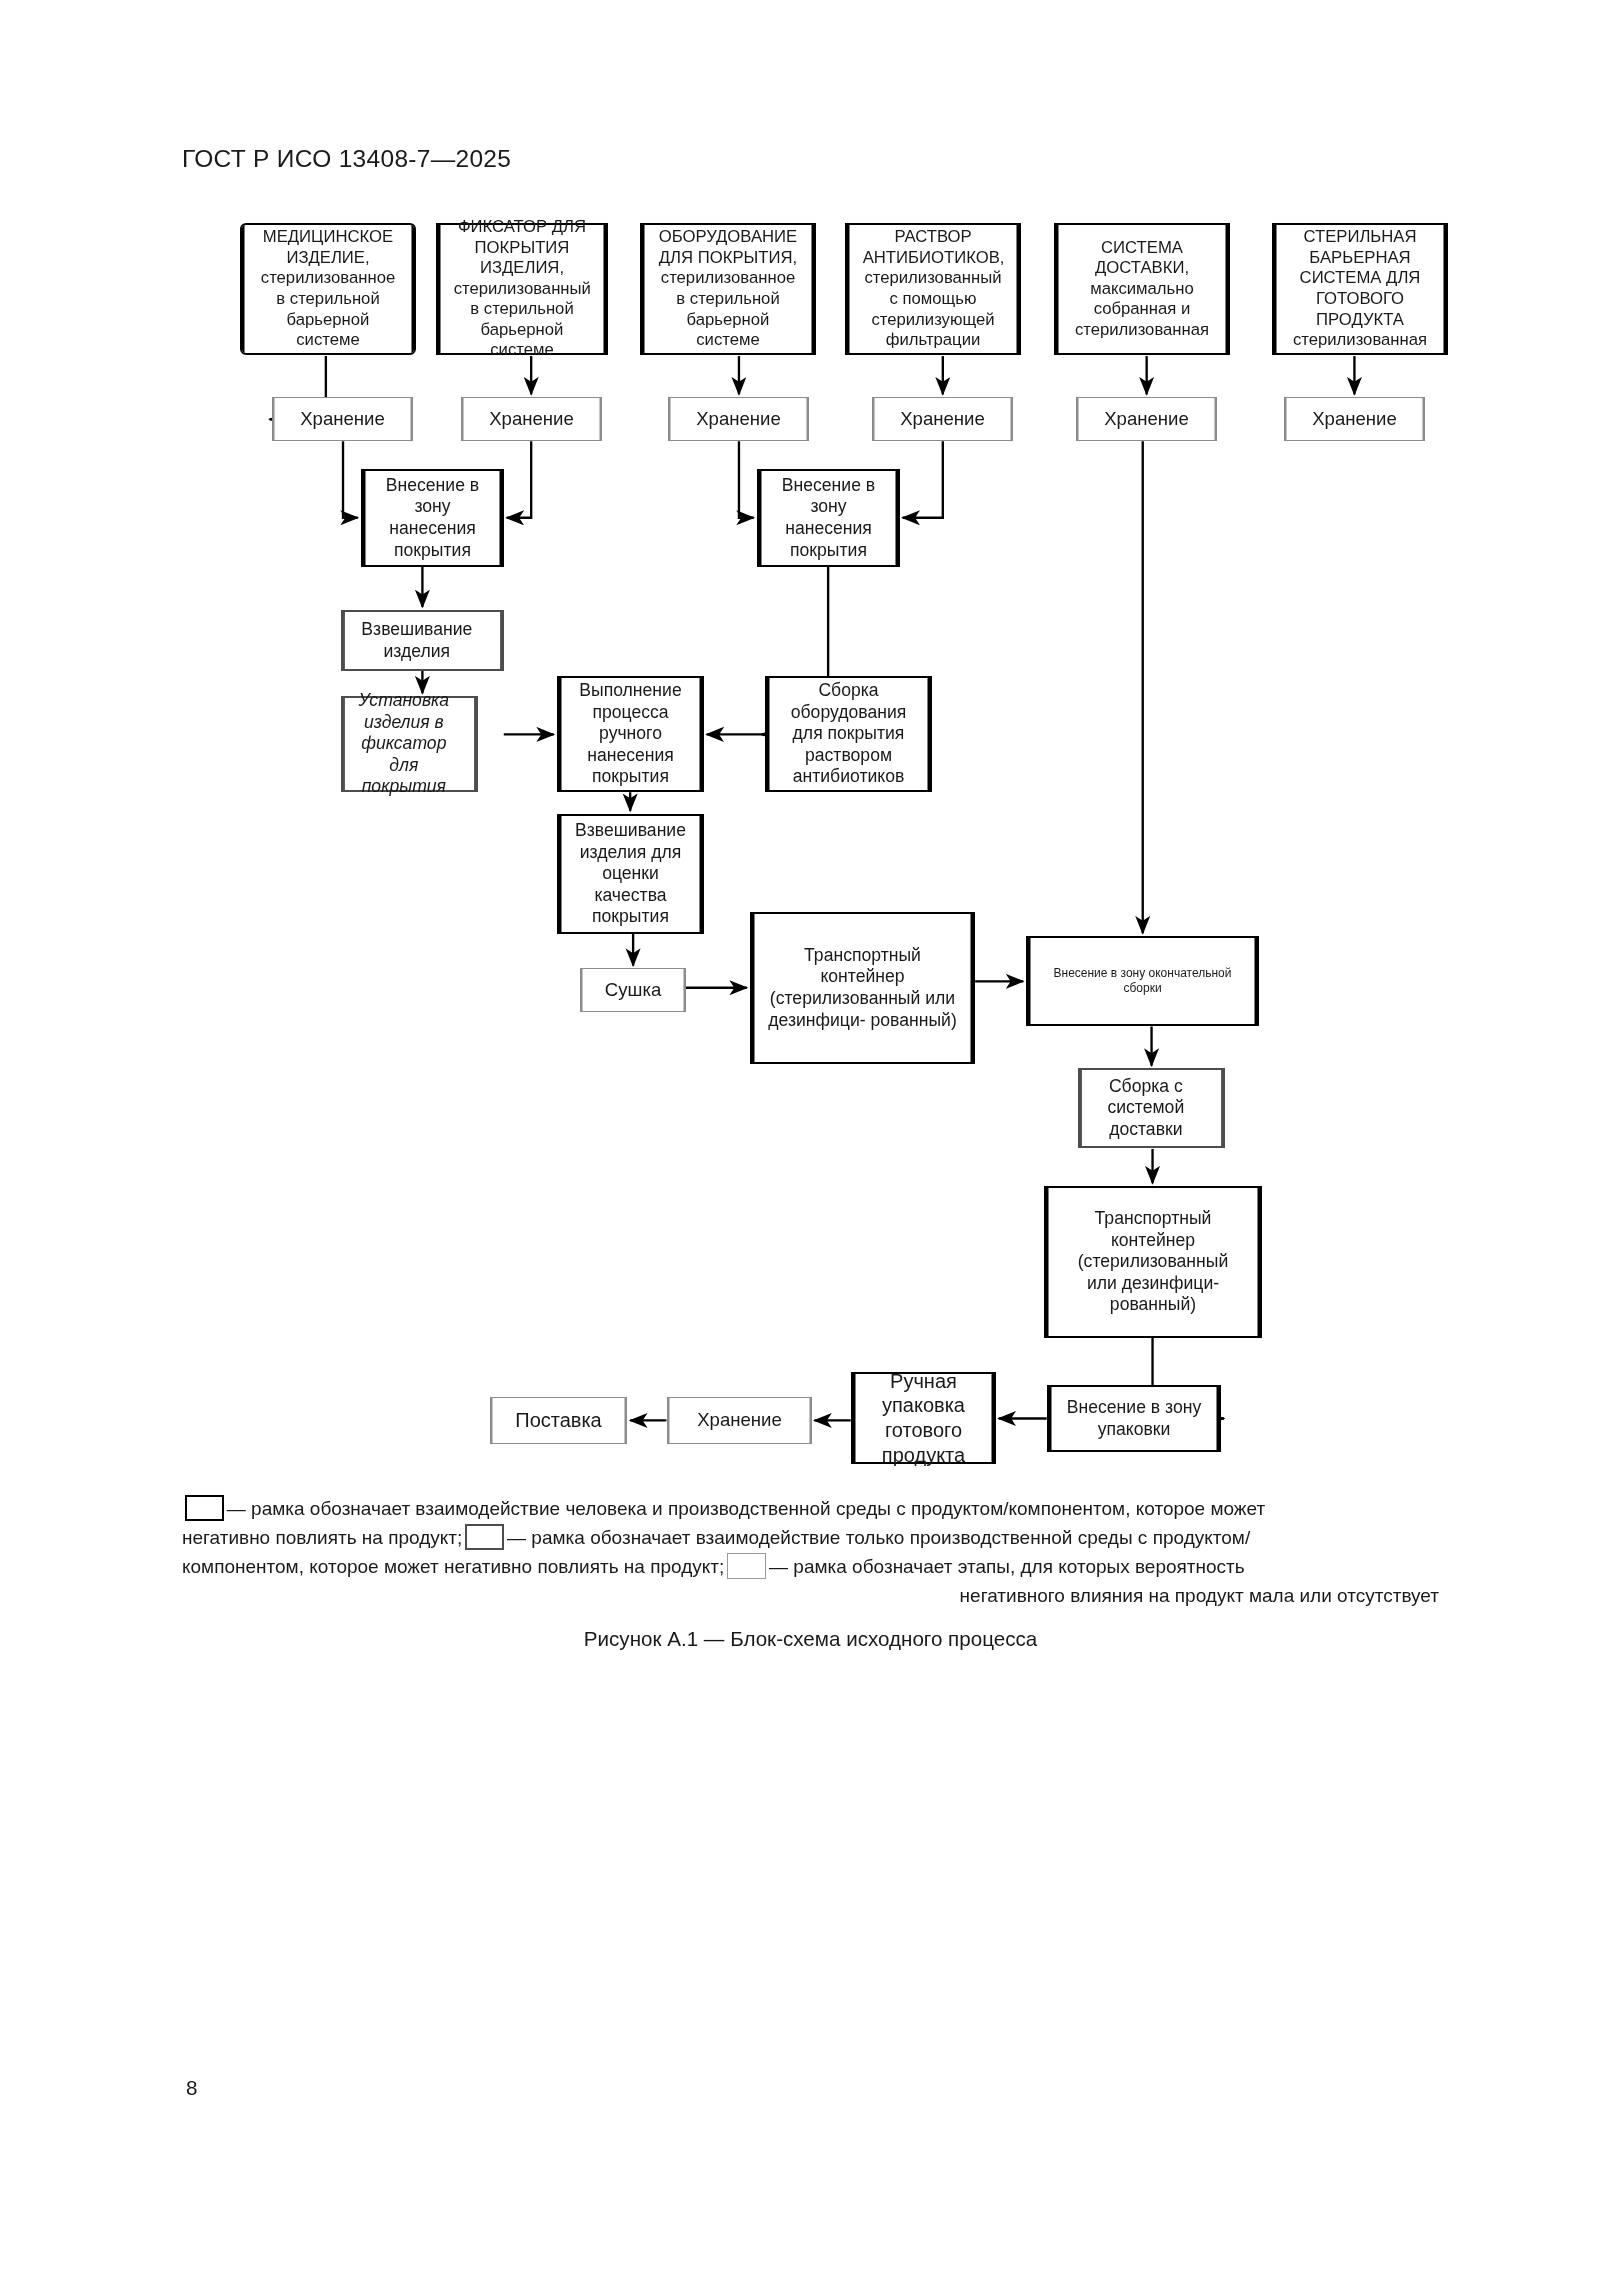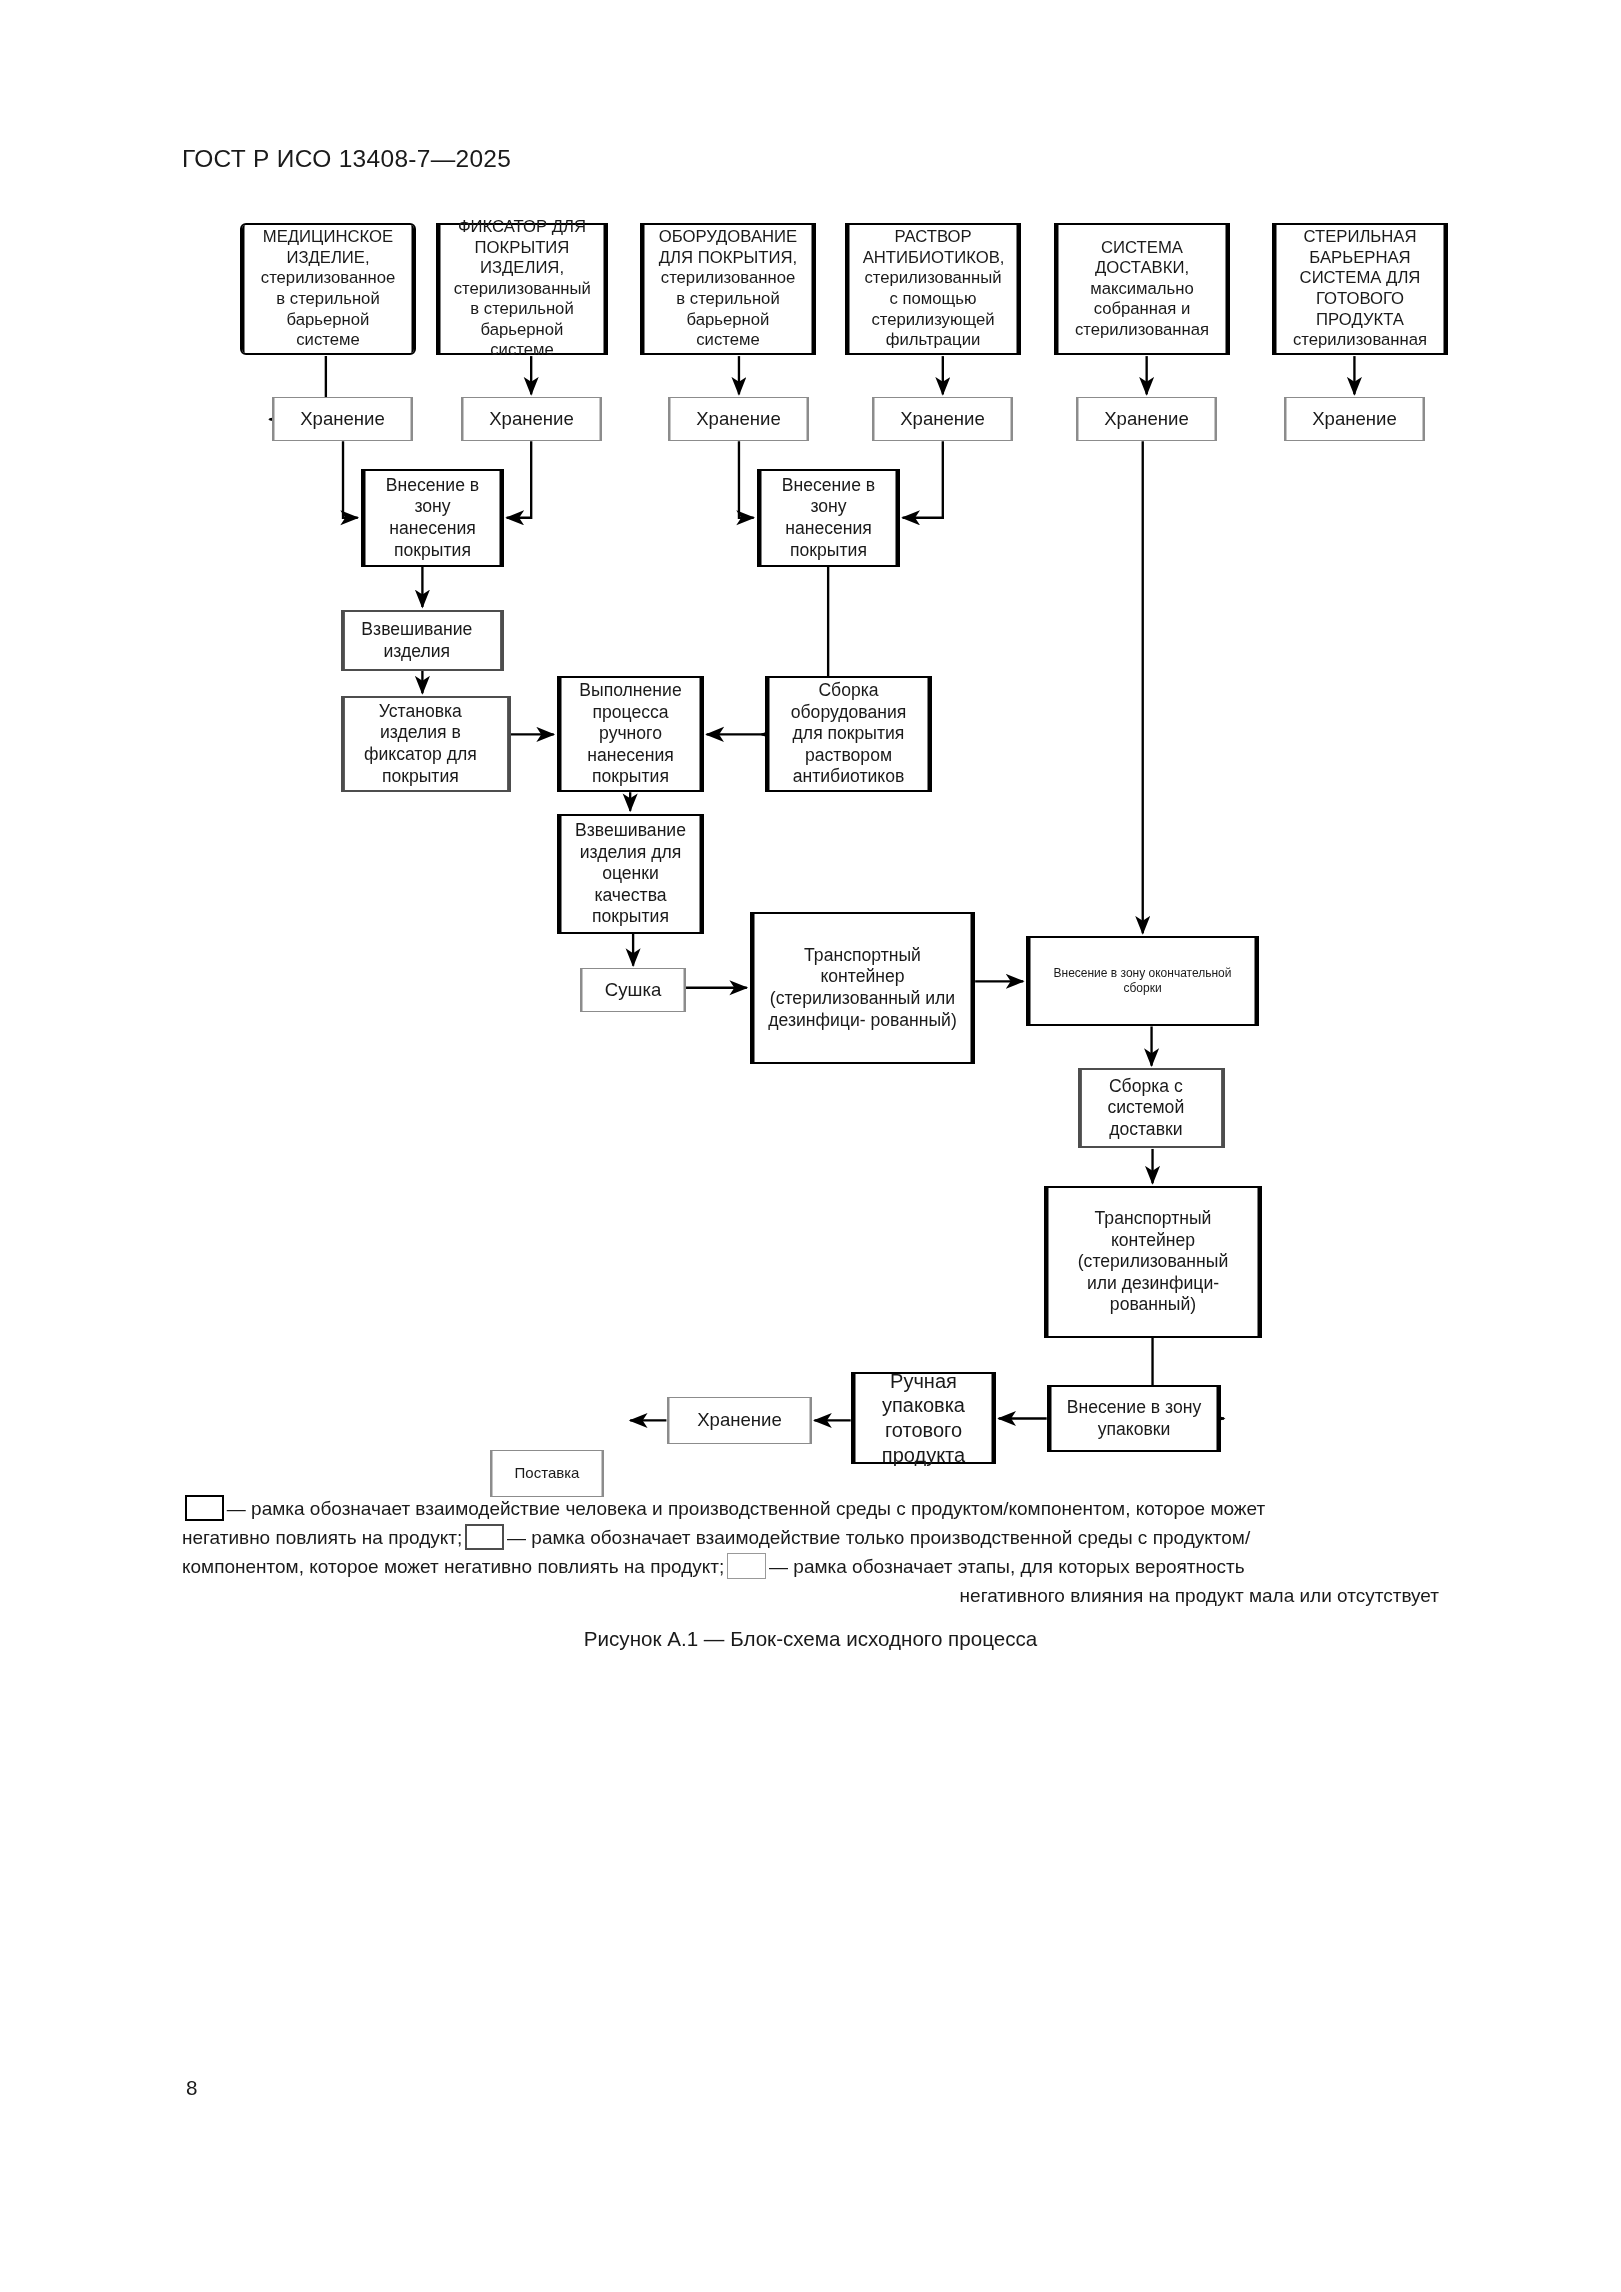--- a/index.html
+++ b/index.html
@@ -200,21 +200,21 @@
     </div>
     <div class="node style-a" style="left: 361px; top: 469px; width: 143px; height: 98px; font-size: 17.6px;">
       <span>Внесение в зону нанесения покрытия</span>
     </div>
     <div class="node style-a" style="left: 757px; top: 469px; width: 143px; height: 98px; font-size: 17.6px;">
       <span>Внесение в зону нанесения покрытия</span>
     </div>
     <div class="node style-b" style="left: 341px; top: 610px; width: 163px; height: 61px; font-size: 17.6px;">
       <span>Взвешивание изделия</span>
     </div>
-    <div class="node style-b" style="left: 341px; top: 696px; width: 170px; height: 96px; font-size: 17.6px;">
+    <div class="node style-b" style="left: 341px; top: 696px; width: 137px; height: 96px; font-size: 17.6px; font-style: italic;">
       <span>Установка изделия в фиксатор для покрытия</span>
     </div>
     <div class="node style-a" style="left: 557px; top: 676px; width: 147px; height: 116px; font-size: 17.6px;">
       <span>Выполнение процесса ручного нанесения покрытия</span>
     </div>
     <div class="node style-a" style="left: 765px; top: 676px; width: 167px; height: 116px; font-size: 17.6px;">
       <span>Сборка оборудования для покрытия раствором антибиотиков</span>
     </div>
     <div class="node style-a" style="left: 557px; top: 814px; width: 147px; height: 120px; font-size: 17.6px;">
       <span>Взвешивание изделия для оценки качества покрытия</span>
@@ -236,21 +236,21 @@
     </div>
     <div class="node style-a" style="left: 1047px; top: 1385px; width: 174px; height: 67px; font-size: 17.6px;">
       <span>Внесение в зону упаковки</span>
     </div>
     <div class="node style-a" style="left: 851px; top: 1372px; width: 145px; height: 92px; font-size: 20px;">
       <span>Ручная упаковка готового продукта</span>
     </div>
     <div class="node style-c" style="left: 667px; top: 1397px; width: 145px; height: 47px; font-size: 18.6px;">
       <span>Хранение</span>
     </div>
-    <div class="node style-c" style="left: 490px; top: 1450px; width: 114px; height: 47px; font-size: 15px;">
+    <div class="node style-c" style="left: 490px; top: 1397px; width: 137px; height: 47px; font-size: 20px;">
       <span>Поставка</span>
     </div>
   </div>
 
 <div class="legend">
   <span class="legend-line"><span class="swatch style-a"></span><span>— рамка обозначает взаимодействие человека и производственной среды с продуктом/компонентом, которое может</span></span>
   <span class="legend-line"><span>негативно повлиять на продукт;</span><span class="swatch style-b"></span><span>— рамка обозначает взаимодействие только производственной среды с продуктом/</span></span>
   <span class="legend-line"><span>компонентом, которое может негативно повлиять на продукт;</span><span class="swatch style-c"></span><span>— рамка обозначает этапы, для которых вероятность</span></span>
   <span class="legend-line center">негативного влияния на продукт мала или отсутствует</span>
 </div>

